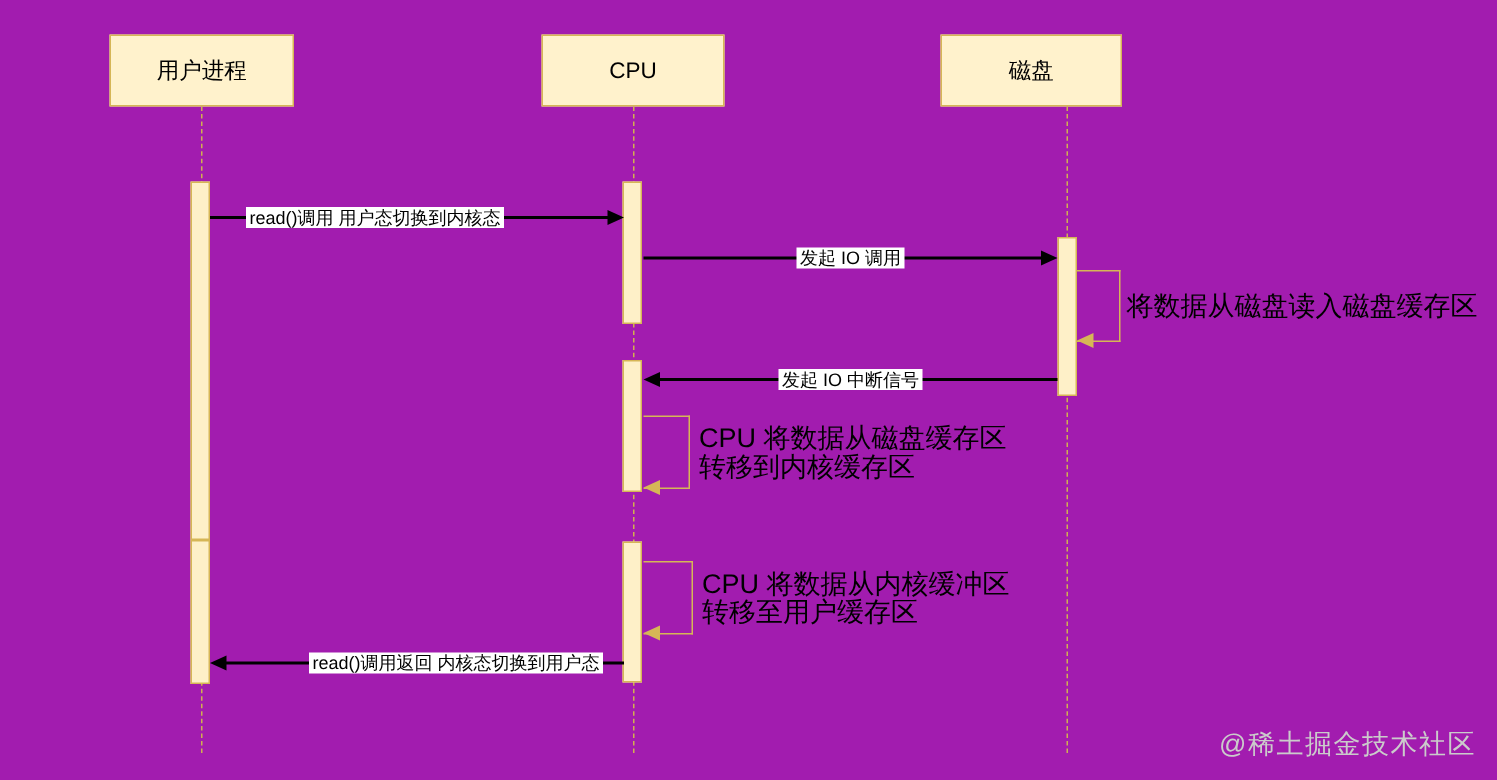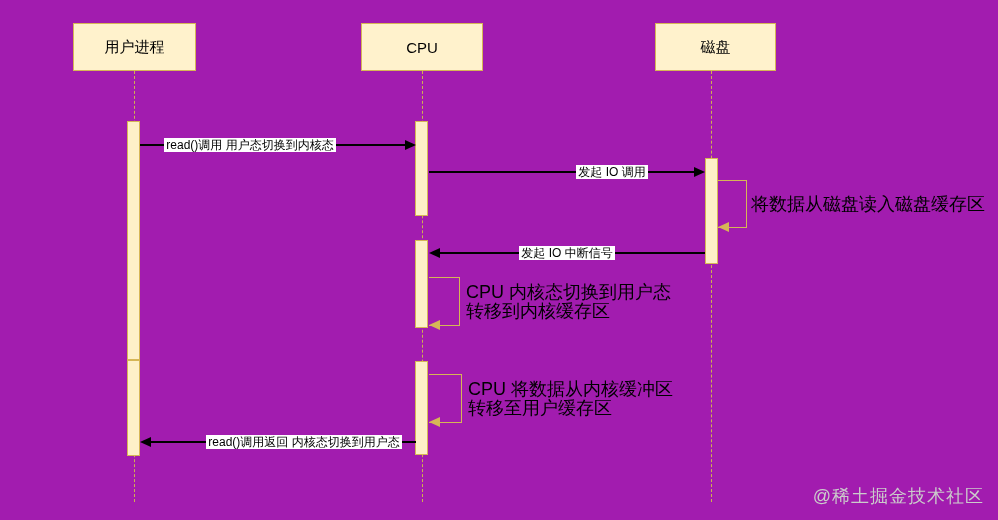--- a/index.html
+++ b/index.html
@@ -12,21 +12,21 @@
   }
   
   .actor-box{
     position:absolute;top:23px;height:46px;
     background:#FFF2CC;border:1px solid #D6B656;
     display:flex;align-items:center;justify-content:center;
     font-size:15px;color:#000;box-sizing:content-box;
   }
   .actor-user{left:73px;width:121px;}
   .actor-cpu{left:361px;width:120px;}
-  .actor-disk{left:655px;width:119px;text-align:right;}
+  .actor-disk{left:627px;width:119px;text-align:right;}
   
   .lifeline{
     position:absolute;top:71px;width:0;height:431px;
     border-left:1px dashed #D0B050;
   }
   .lifeline-user{left:134px;}
   .lifeline-cpu{left:422px;}
   .lifeline-disk{left:711px;}
   
   .bar{
@@ -53,21 +53,21 @@
   .ah-2{left:694px;top:167px;}
   .ah-3{left:429px;top:248px;}
   .ah-4{left:140px;top:437px;}
   
   .msg-label{
     position:absolute;text-align:center;font-size:12px;color:#000;
     pointer-events:none;
   }
   .msg-label span{background:#ffffff;padding:0 2px;white-space:nowrap;}
   .lab-1{left:140px;width:220px;top:137px;}
-  .lab-2{left:450px;width:276px;top:164px;padding-left:24px;}
+  .lab-2{left:429px;width:276px;top:164px;}
   .lab-3{left:429px;width:276px;top:245px;}
   .lab-4{left:140px;width:328px;top:434px;}
   
   .loop{
     position:absolute;border:1.5px solid #D6B656;border-left:none;
     box-sizing:border-box;background:transparent;
   }
   .loop-disk{left:718px;top:180px;width:29px;height:48px;}
   .loop-cpu-2{left:429px;top:277px;width:31px;height:49px;}
   .loop-cpu-3{left:429px;top:374px;width:33px;height:49px;}
@@ -143,21 +143,21 @@
 
   <div class="loop loop-disk"></div>
   <div class="loop-arrowhead lah-disk"></div>
   <div class="loop-label llab-disk">
     <span>将数据从磁盘读入磁盘缓存区</span>
   </div>
 
   <div class="loop loop-cpu-2"></div>
   <div class="loop-arrowhead lah-cpu-2"></div>
   <div class="loop-label llab-cpu-2">
-    <div>CPU 内核态切换到用户态</div>
+    <div>CPU 将数据从磁盘缓存区</div>
     <div>转移到内核缓存区</div>
   </div>
 
   <div class="loop loop-cpu-3"></div>
   <div class="loop-arrowhead lah-cpu-3"></div>
   <div class="loop-label llab-cpu-3">
     <div>CPU 将数据从内核缓冲区</div>
     <div>转移至用户缓存区</div>
   </div>
 

